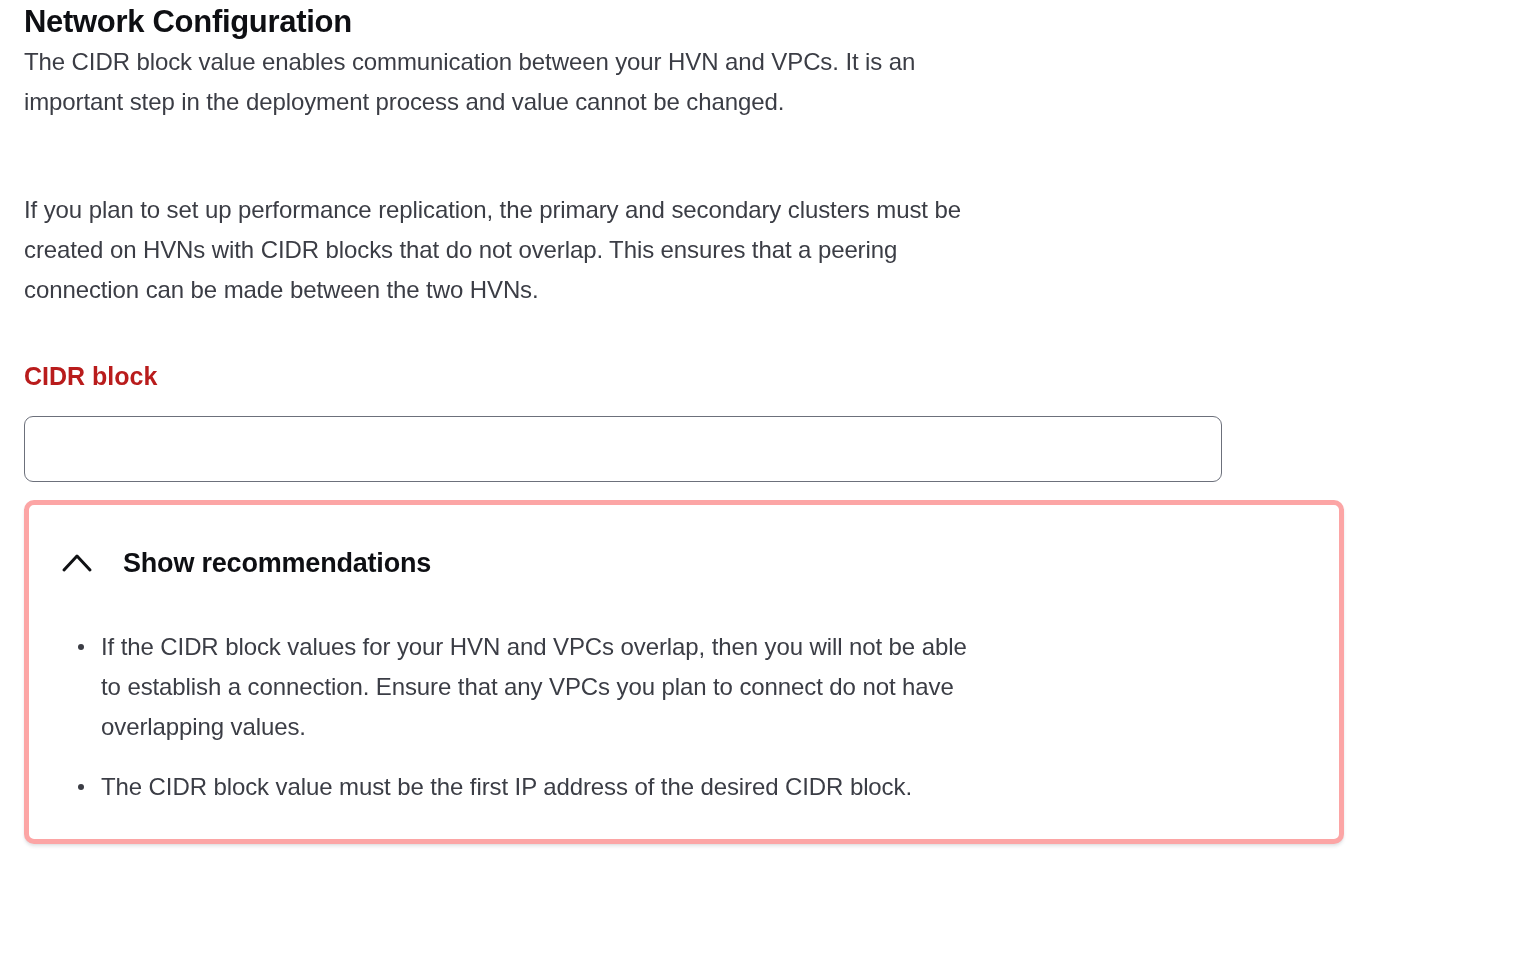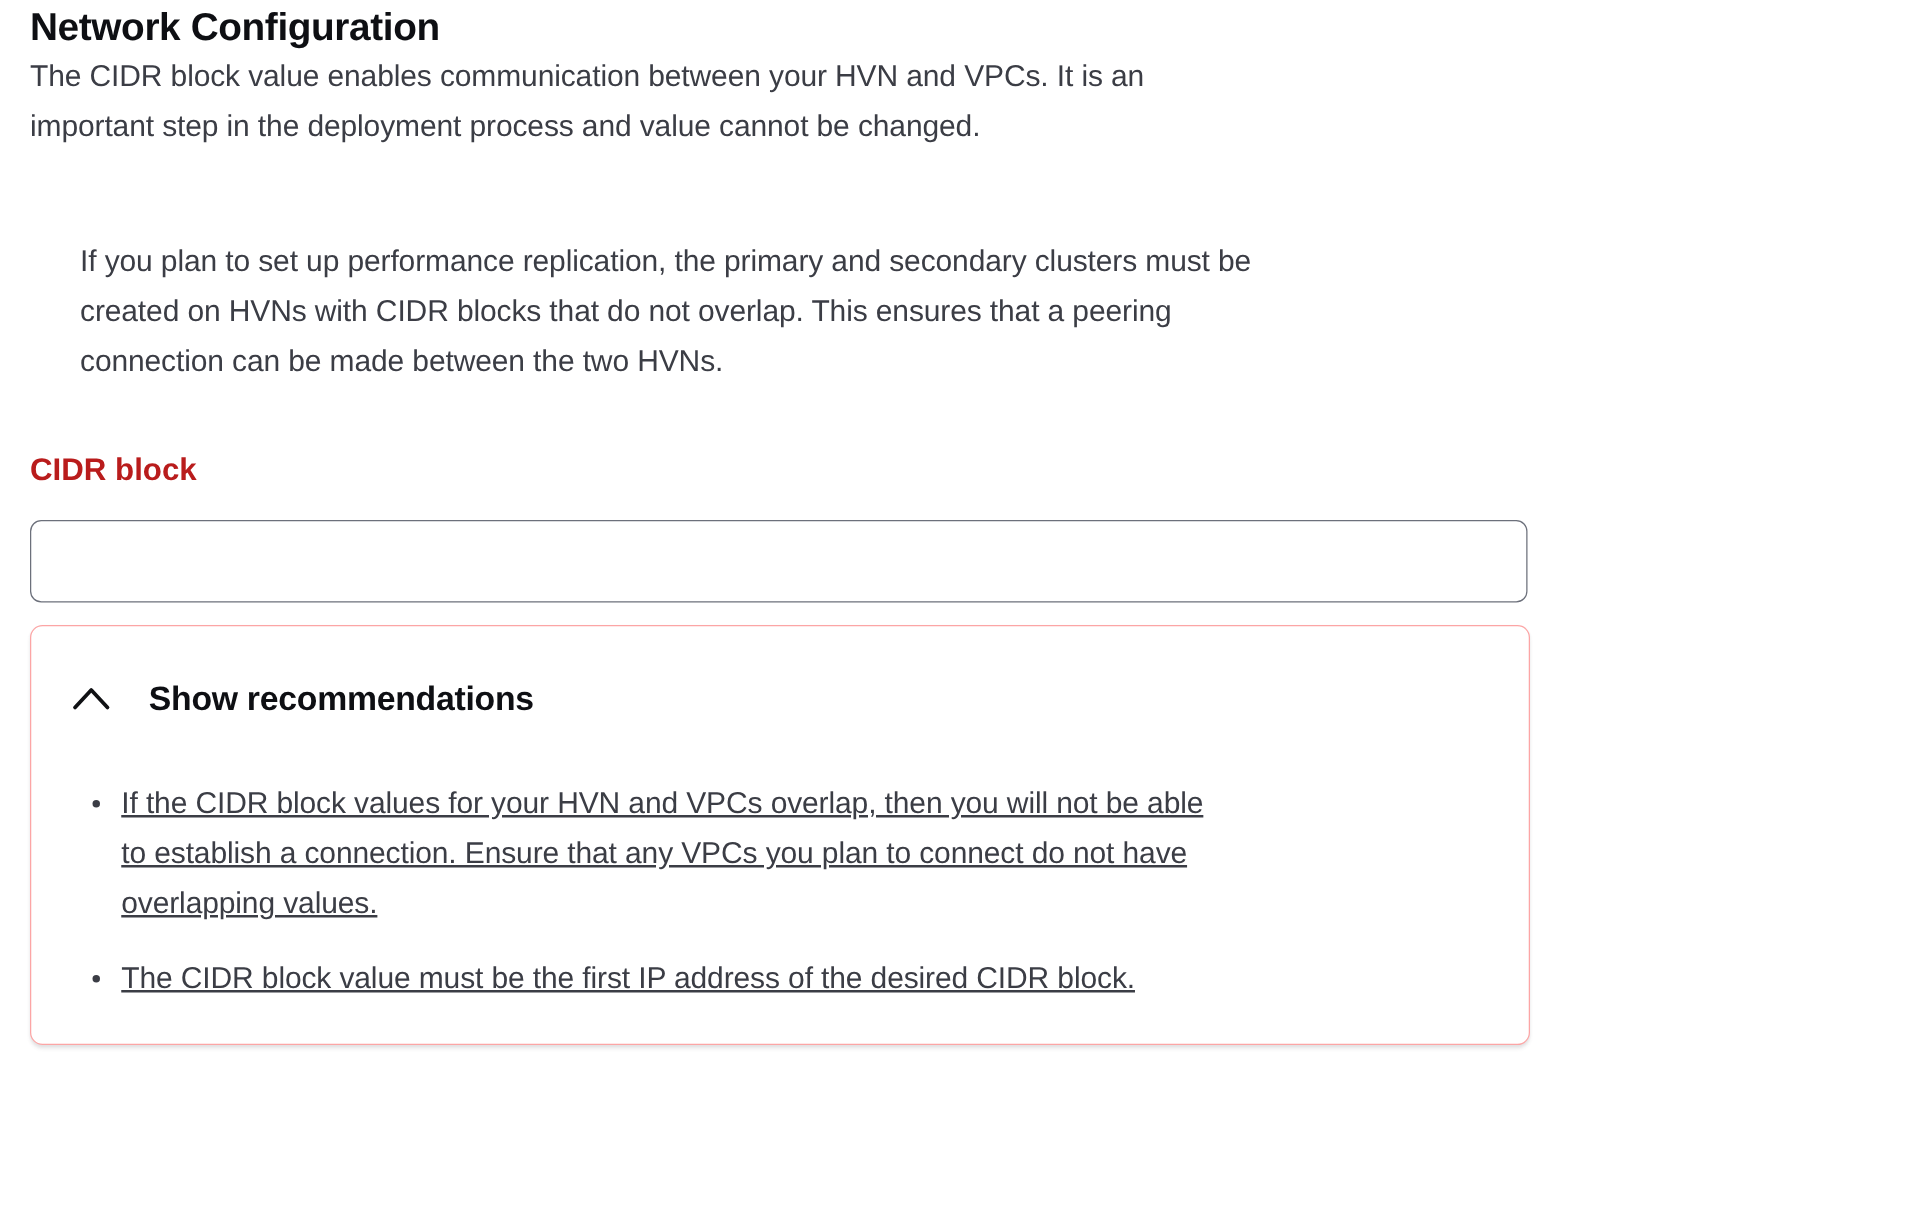--- a/index.html
+++ b/index.html
@@ -22,21 +22,21 @@
   }
 
   .para {
     font-size: 24px;
     line-height: 40px;
     letter-spacing: -0.1px;
     white-space: pre-line;
     color: #3b3d45;
   }
   .para-first  { }
-  .para-second { margin-top: 68px; margin-left: 40px; }
+  .para-second { margin-top: 68px; }
 
   .field-label {
     display: block;
     margin-top: 48px;
     font-size: 25px;
     font-weight: 700;
     line-height: 36px;
     color: #b91c1c;
   }
 
@@ -50,23 +50,23 @@
     background: #ffffff;
     padding: 0 18px;
     font-family: inherit;
     font-size: 24px;
     color: #3b3d45;
     outline: none;
   }
 
   .rec-card {
     margin-top: 18px;
-    width: 1200px;
+    width: 1320px;
     background: #ffffff;
-    border: 1px solid #fca5a5;
+    border: 5px solid #fca5a5;
     border-radius: 10px;
     box-shadow: 0 3px 3px rgba(64, 68, 77, 0.10), 0 1px 2px rgba(64, 68, 77, 0.06);
     padding: 38px 0 32px;
   }
 
   .rec-toggle {
     display: flex;
     align-items: center;
     gap: 30px;
     margin-left: 32px;
@@ -83,21 +83,20 @@
     font-weight: 700;
     line-height: 40px;
     letter-spacing: -0.2px;
     color: #0e0f13;
   }
 
   .rec-list {
     list-style: none;
     margin-top: 44px;
     padding: 0 44px 0 72px;
-    text-decoration: underline;
   }
   .rec-item {
     position: relative;
     font-size: 24px;
     line-height: 40px;
     letter-spacing: -0.1px;
     white-space: pre-line;
     color: #3b3d45;
   }
   .rec-item + .rec-item { margin-top: 20px; }

